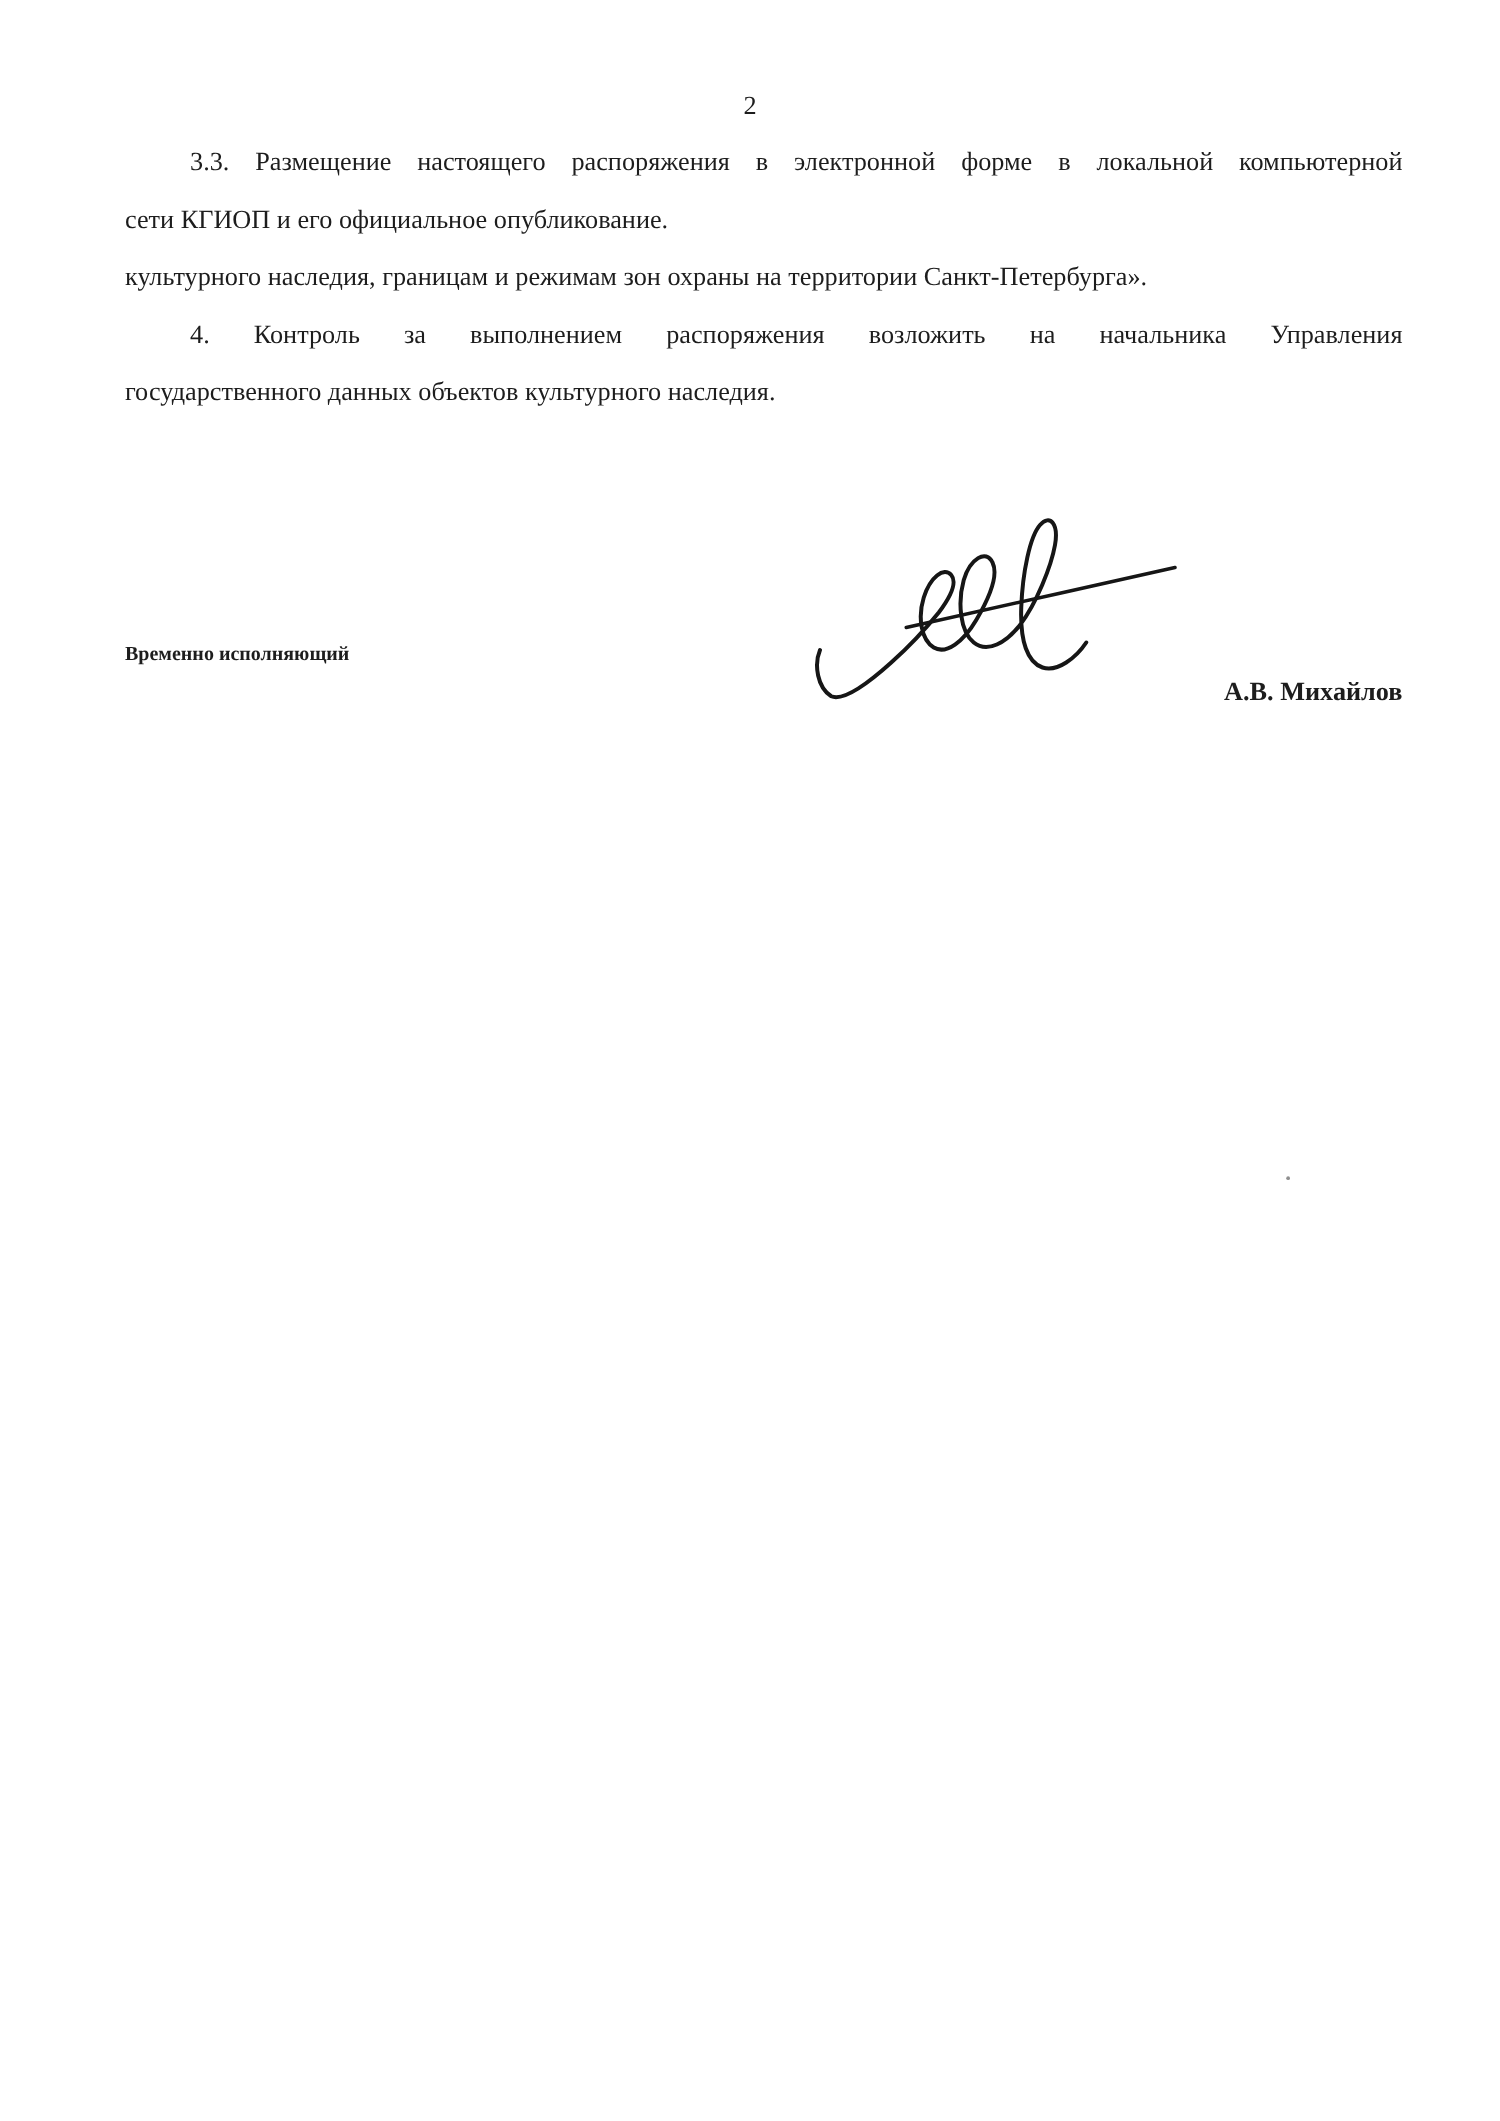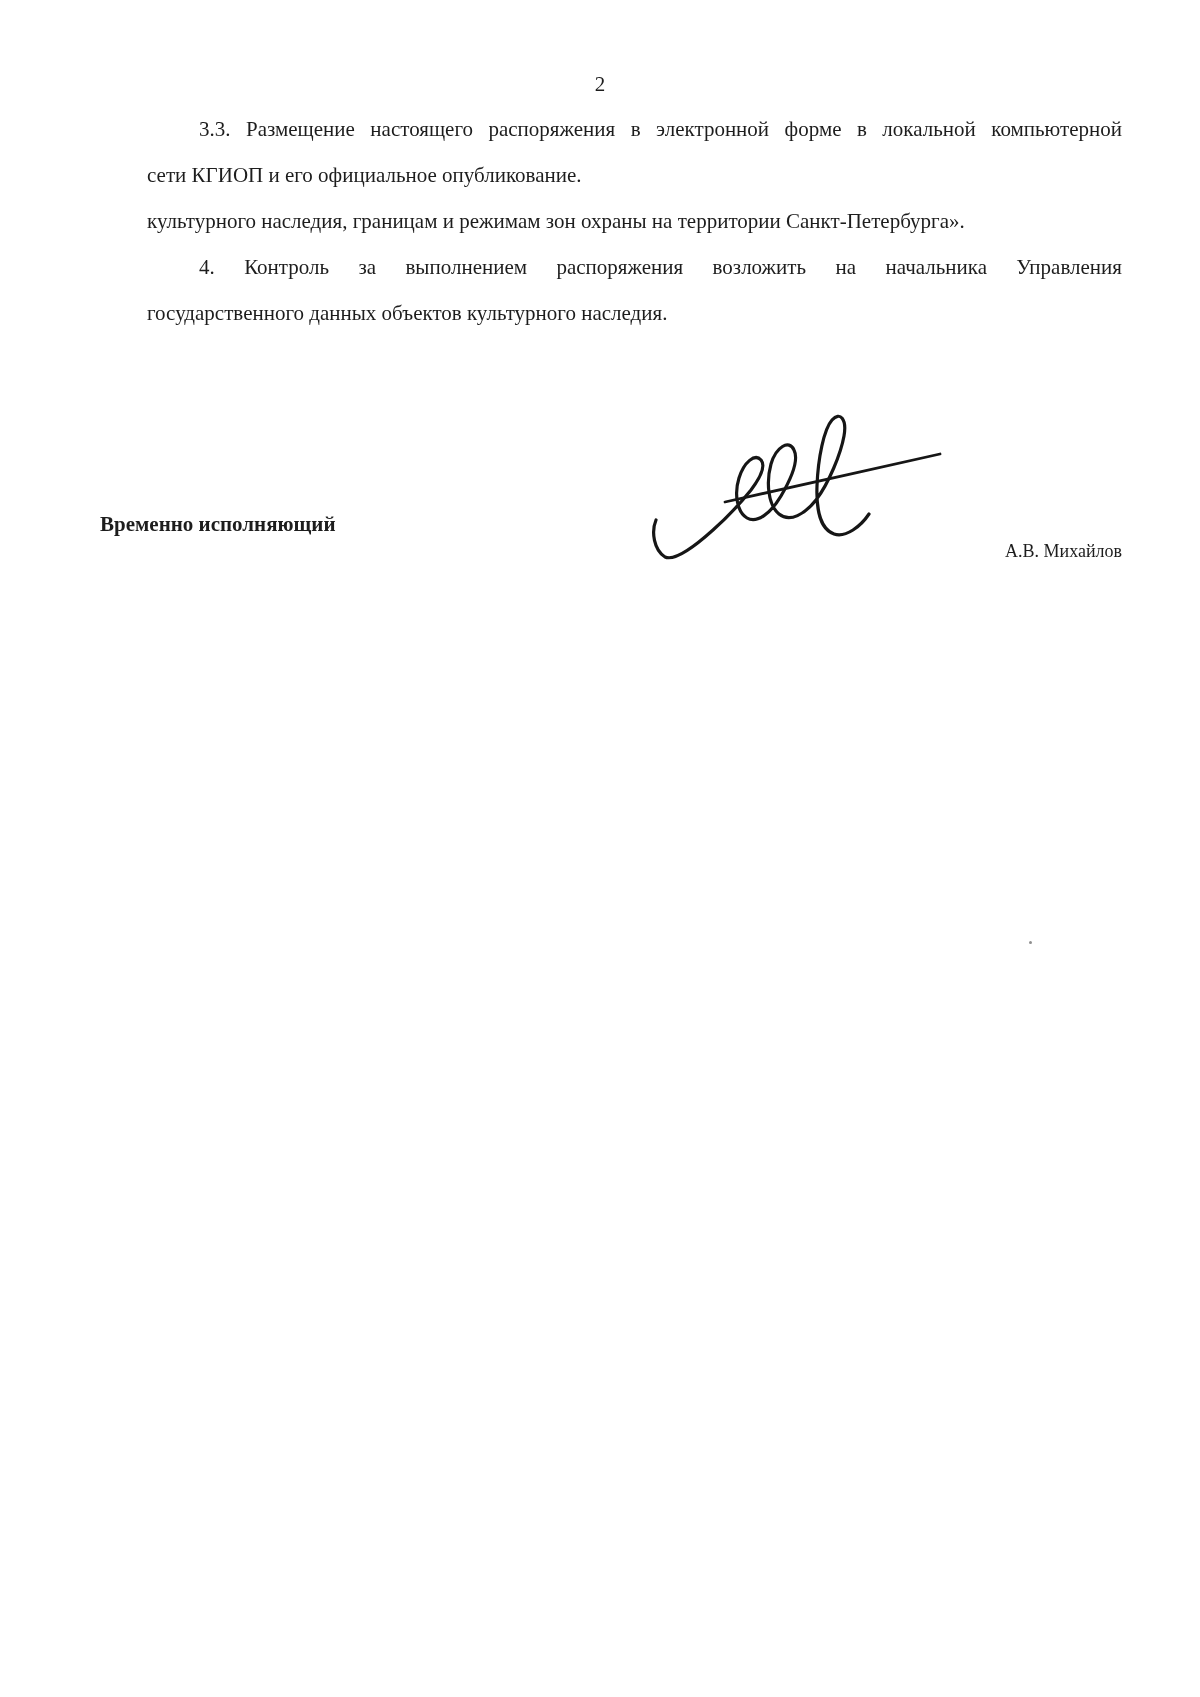--- a/index.html
+++ b/index.html
@@ -21,37 +21,37 @@
     font-size: 21px;
   }
   .body-text {
     position: absolute;
     left: 100px;
     top: 106px;
     width: 1022px;
     font-size: 21px;
     line-height: 46px;
   }
-  .line { height: 46px; overflow: hidden; margin-left: 47px; }
+  .line { height: 46px; overflow: hidden; }
   .just { text-align: justify; text-align-last: justify; }
   .indent { text-indent: 52px; }
   .sig-title {
     position: absolute;
     left: 100px;
     top: 507px;
     font-weight: bold;
-    font-size: 21px;
+    font-size: 16px;
     line-height: 34px;
   }
   .signer {
     position: absolute;
     top: 541px;
     right: 78px;
-    font-weight: normal;
-    font-size: 18px;
+    font-weight: bold;
+    font-size: 21px;
   }
   .signature-svg {
     position: absolute;
     left: 643px;
     top: 408px;
     width: 302px;
     height: 168px;
   }
   .speck {
     position: absolute;

